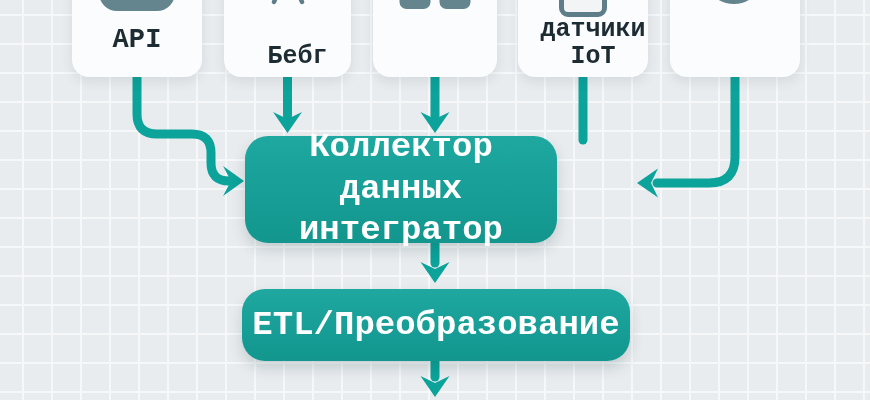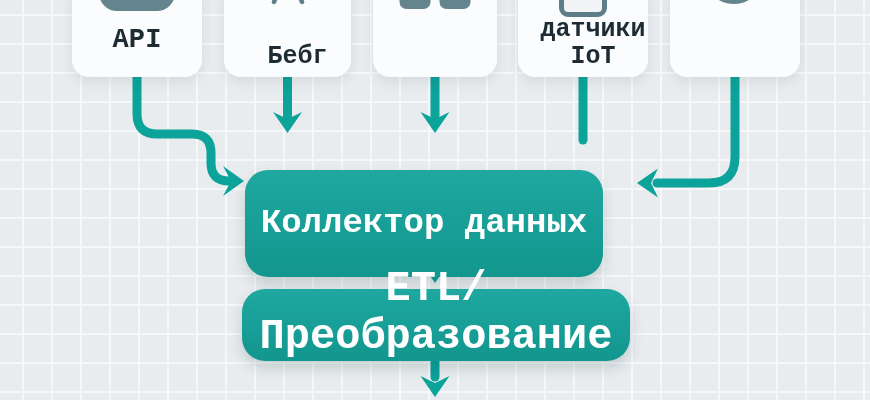--- a/index.html
+++ b/index.html
@@ -40,22 +40,22 @@
     top:57px;width:48px;height:34px;border:5px solid #5d7d88;border-radius:9px;
     box-sizing:border-box;background:#f2f4f5;
   }
   .tealbox{
     position:absolute;z-index:3;border-radius:23px;
     background:linear-gradient(180deg,#1ea8a0 0%,#12968e 100%);
     box-shadow:0 7px 14px rgba(20,60,60,0.18);
     display:flex;flex-direction:column;align-items:center;justify-content:center;
     color:#ffffff;font-weight:bold;text-align:center;
   }
-  .collector{left:245px;top:136px;width:358px;height:107px;font-size:34px;line-height:1.22;margin-top:34px;}
-  .etl{left:242px;top:289px;width:388px;height:72px;font-size:42px;justify-content:flex-end;}
+  .collector{left:245px;top:136px;width:312px;height:107px;font-size:34px;line-height:1.22;}
+  .etl{left:242px;top:289px;width:388px;height:72px;font-size:34px;}
 </style>
 </head>
 <body>
 
 <div class="canvas">
 
   <svg class="connectors" width="870" height="400" viewBox="0 0 870 400">
     <g stroke="#0ba39a" stroke-width="9" fill="none" stroke-linecap="round">
       <path d="M137,77 V114 Q137,134 157,134 H192 Q211,134 211,153 V163 Q211,181 229,181 H231"></path>
       <path d="M287.5,77 V116"></path>
@@ -112,19 +112,20 @@
 
   <div class="card" style="left:670px;width:130px;">
     <svg class="icon-abs" style="top:45px;" width="66" height="44" viewBox="0 0 66 44">
       <path fill="#64848e" d="M3,0 C3,22 16,33 32,33 C48,33 59,22 59,2 L52,0 Z"></path>
       <circle fill="#64848e" cx="59" cy="5" r="6"></circle>
     </svg>
   </div>
 
   <div class="tealbox collector">
     <div>Коллектор данных</div>
+    <div>интегратор</div>
   </div>
 
   <div class="tealbox etl">
     <div>ETL/Преобразование</div>
   </div>
 
 </div>
 
 </body></html>

